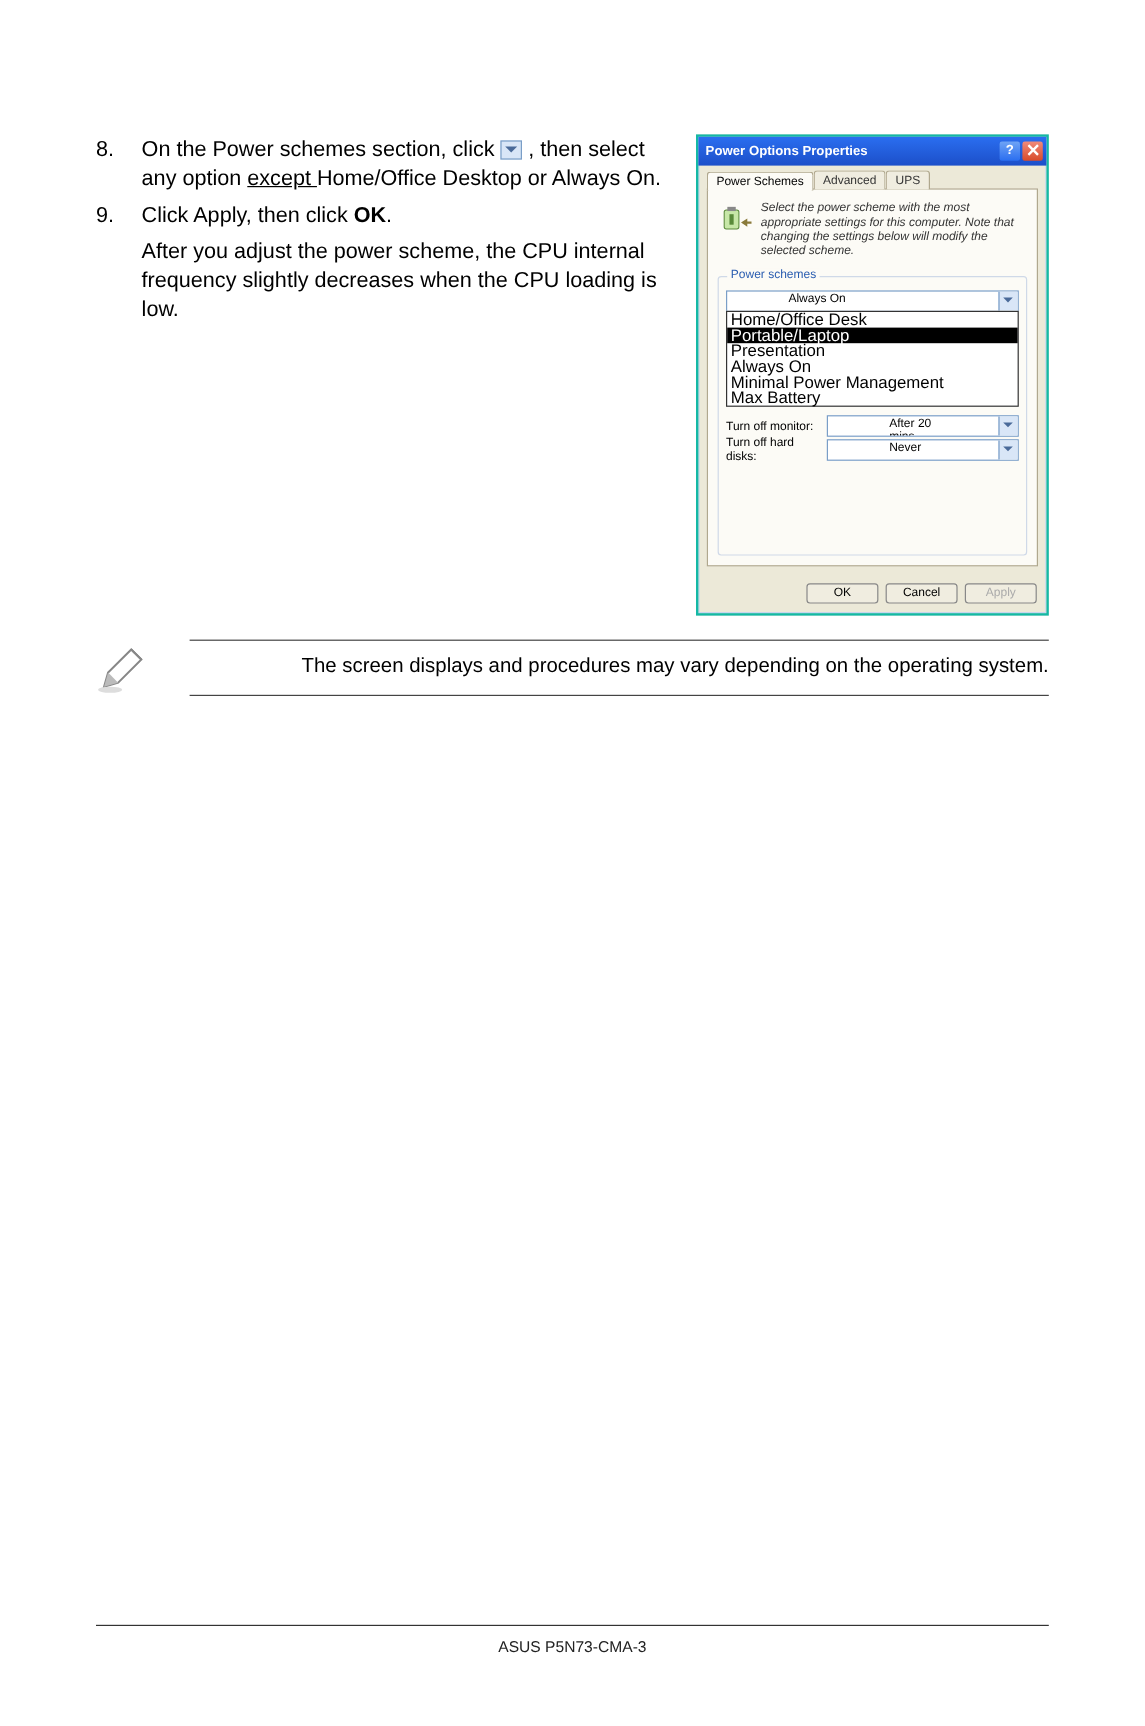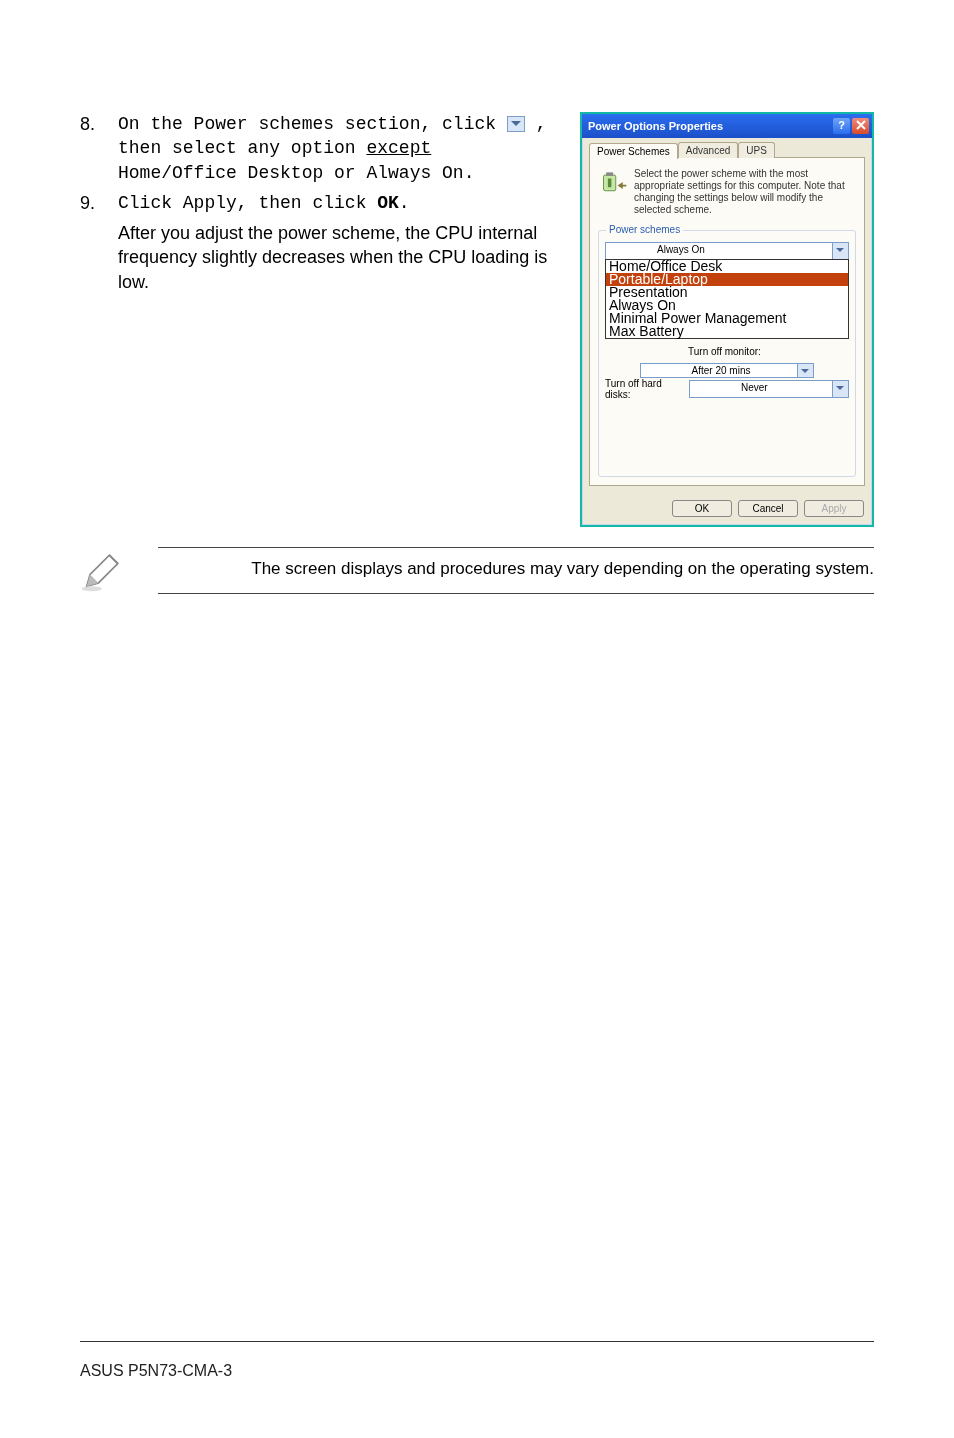--- a/index.html
+++ b/index.html
@@ -28,21 +28,20 @@
   }
   .entry {
     display: flex;
     margin-bottom: 6px;
   }
   .num {
     min-width: 38px;
   }
   .body-text {
     flex: 1;
-    font-family: Liberation Mono, monospace;
   }
   .body-cont {
     margin-left: 38px;
     margin-top: 2px;
   }
   .dropdown-icon {
     display: inline-block;
     width: 16px;
     height: 14px;
     background: #d9e6f7;
@@ -160,20 +159,21 @@
     padding: 8px;
     font-size: 10px;
     position: relative;
     margin-top: -1px;
   }
   .desc-row {
     display: flex;
     gap: 6px;
     padding: 2px 2px 8px 2px;
     align-items: flex-start;
+    font-style: italic;
   }
   .desc-icon {
     width: 28px;
     height: 28px;
     flex-shrink: 0;
   }
   .desc-text {
     color: #333;
     line-height: 1.2;
   }
@@ -233,33 +233,32 @@
     border: 1px solid #333;
     background: #fff;
     z-index: 10;
     font-size: 14px;
   }
   .dropdown-list .opt {
     padding: 0 3px;
     line-height: 13px;
   }
   .dropdown-list .opt.sel {
-    background: #c2410c;
+    background: #000000;
     color: #fff;
   }
   .below-row {
     display: flex;
     gap: 6px;
     margin-top: 84px;
     font-size: 10px;
     align-items: center;
   }
   .below-row.first {
     margin-top: 86px;
-    flex-direction: column;
   }
   .below-row .lbl {
     width: 78px;
   }
   .below-row .combo {
     flex: 1;
     margin-top: 0;
     gap: 44px;
   }
   .below-row.second {
@@ -283,24 +282,24 @@
   .winbtn.disabled {
     color: #aaa;
   }
 
   .page-footer {
     position: absolute;
     bottom: 58px;
     left: 80px;
     right: 80px;
     border-top: 1px solid #333;
-    padding-top: 20px;
-    display: flex;
-    justify-content: flex-start;
-    font-size: 16px;
+    padding-top: 10px;
+    display: flex;
+    justify-content: center;
+    font-size: 13px;
     color: #222;
   }
 </style>
 </head>
 <body>
 
 <div class="page">
   <div class="columns">
     <div class="leftcol">
 

